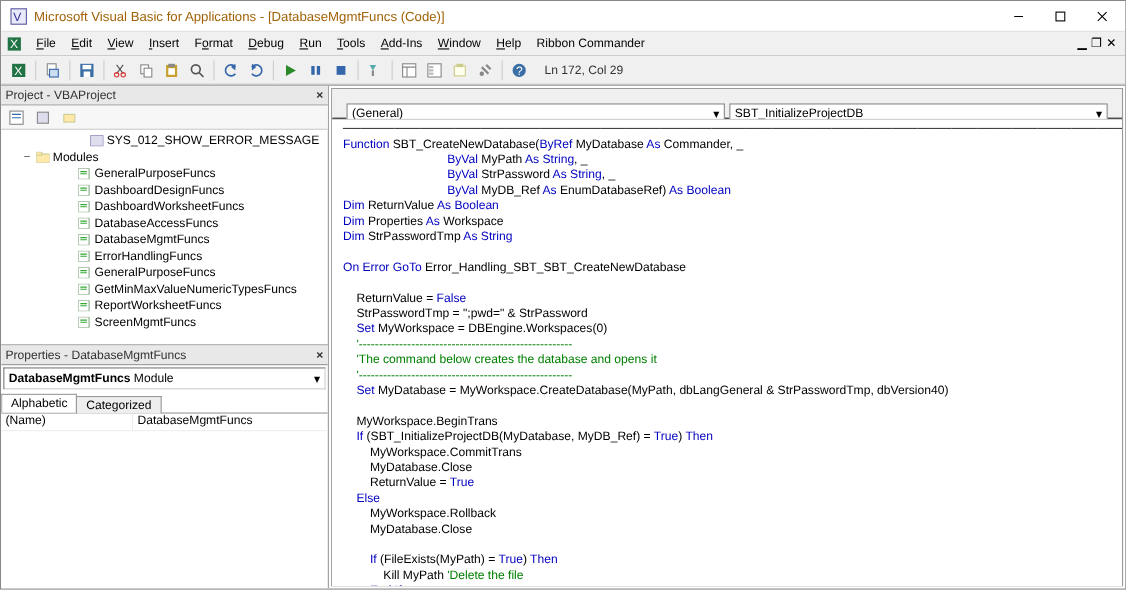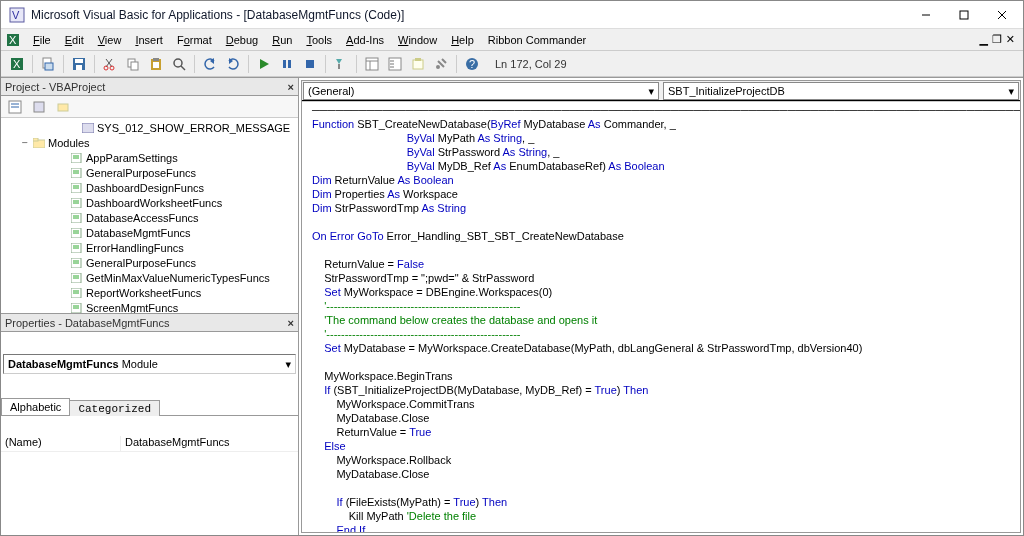--- a/index.html
+++ b/index.html
@@ -1,19 +1,19 @@
 <!DOCTYPE html>
 <html><head>
 <meta charset="utf-8">
 <style>
   * { box-sizing: border-box; margin: 0; padding: 0; font-family: "Segoe UI", Tahoma, sans-serif; font-size: 11px; }
   body { background: #fff; width: 1024px; height: 536px; overflow: hidden; border: 1px solid #888; display: flex; flex-direction: column; }
   .titlebar { height: 28px; background: #fff; display: flex; align-items: center; padding: 0 8px; border-bottom: 1px solid #ddd; }
   .titlebar .icon { width: 16px; height: 16px; margin-right: 6px; }
-  .titlebar .title { flex: 1; font-size: 12px; color: #0f172a; }
+  .titlebar .title { flex: 1; font-size: 12px; color: #a16207; }
   .titlecontrols { display: flex; gap: 12px; }
   .tc { width: 26px; height: 18px; display: flex; align-items: center; justify-content: center; }
   .menubar { height: 22px; display: flex; align-items: center; padding: 0 4px; gap: 2px; background: #f0f0f0; border-bottom: 1px solid #ccc; }
   .menuitem { padding: 2px 6px; color: #000; }
   .menuitem u { text-decoration: underline; }
   .mdi-ctl { margin-left: auto; display: flex; gap: 4px; padding-right: 4px;}
   .toolbar { height: 26px; display: flex; align-items: center; gap: 3px; padding: 2px 6px; background: #f0f0f0; border-bottom: 1px solid #ccc; }
   .tbtn { width: 20px; height: 20px; display: flex; align-items: center; justify-content: center; border: 1px solid transparent; }
   .tsep { width: 1px; height: 18px; background: #ccc; margin: 0 2px; }
   .status-pos { margin-left: 10px; color: #333; }
@@ -21,31 +21,31 @@
   .left { width: 298px; display: flex; flex-direction: column; border-right: 1px solid #999; background: #fff; }
   .pane-hdr { height: 18px; background: #e8e8e8; border-bottom: 1px solid #999; display: flex; align-items: center; padding: 0 4px; font-size: 11px; color: #333; }
   .pane-x { margin-left: auto; font-weight: bold; cursor: default; }
   .proj-tools { height: 22px; border-bottom: 1px solid #ccc; display: flex; align-items: center; gap: 4px; padding: 0 4px; background: #f7f7f7;}
   .tree { flex: 0 0 196px; overflow: auto; border-bottom: 1px solid #999; padding: 2px 0; }
   .tree-node { display: flex; align-items: center; height: 15px; padding-left: 4px; white-space: nowrap; }
   .tree-node .tw { width: 11px; text-align: center; color: #666; font-family: monospace; font-size: 10px;}
   .tree-node .ic { width: 14px; height: 12px; margin: 0 2px; display: inline-flex; align-items: center; justify-content: center; }
   .tree-node .lbl { color: #000; }
   .ind1 { padding-left: 18px; } .ind3 { padding-left: 50px; margin-left: 17px; }
-  .prop-pane { flex: 1; display: flex; flex-direction: column; overflow: hidden; gap: 20px;}
+  .prop-pane { flex: 1; display: flex; flex-direction: column; overflow: hidden;}
   .prop-combo { height: 20px; border: 1px inset #ccc; margin: 2px; display: flex; align-items: center; padding: 0 4px; background: #fff; justify-content: space-between; text-align: center;}
   .prop-tabs { height: 20px; display: flex; border-bottom: 1px solid #999; }
   .prop-tab { padding: 2px 8px; border: 1px solid #999; border-bottom: none; background: #fff; margin-right: -1px; margin-top: 2px;}
-  .prop-tab.inactive { background: #eee; margin-top: 4px; height: 16px; font-family: Liberation Mono, monospace;}
+  .prop-tab.inactive { background: #eee; margin-top: 4px; height: 16px;}
   .prop-grid { flex: 1; overflow: auto; }
   .prop-row { display: flex; height: 16px; border-bottom: 1px solid #eee; }
   .prop-row .k { width: 120px; padding-left: 4px; border-right: 1px solid #eee; }
   .prop-row .v { flex: 1; padding-left: 4px; }
   .right { flex: 1; display: flex; flex-direction: column; overflow: hidden; border: 1px solid #999; margin: 2px;}
-  .combos { height: 20px; display: flex; gap: 4px; padding: 1px; background: #f0f0f0; border-bottom: 1px solid #000000; }
+  .combos { height: 20px; display: flex; gap: 4px; padding: 13px; background: #f0f0f0; border-bottom: 1px solid #000000; }
   .combo { flex: 1; border: 1px solid #888; background: #fff; height: 18px; display: flex; align-items: center; padding: 0 4px; justify-content: space-between;}
   .code { flex: 1; overflow: auto; padding: 2px 0 2px 10px; background: #fff; font-family: Consolas, "Courier New", monospace; font-size: 11px; line-height: 13px; white-space: pre; color: #000; border-top: 1px solid #ccc;}
   .kw { color: #0000C0; } .cm { color: #008000; }
   .hr-line { color: #000; }
   svg { display: block; }
 </style>
 </head>
 <body>
 
 <div class="titlebar">
@@ -274,30 +274,20 @@
           <span class="lbl">Modules</span>
         </div>
       <div class="tree-node ind3">
           <span class="ic">
             <svg width="12" height="10">
               <rect width="10" height="10" fill="#fff" stroke="#8a8"></rect>
               <line x1="2" y1="3" x2="8" y2="3" stroke="#3a3"></line>
               <line x1="2" y1="5" x2="8" y2="5" stroke="#3a3"></line>
             </svg>
           </span>
-          <span class="lbl">AppParamSettings</span>
-        </div>
-      <div class="tree-node ind3">
-          <span class="ic">
-            <svg width="12" height="10">
-              <rect width="10" height="10" fill="#fff" stroke="#8a8"></rect>
-              <line x1="2" y1="3" x2="8" y2="3" stroke="#3a3"></line>
-              <line x1="2" y1="5" x2="8" y2="5" stroke="#3a3"></line>
-            </svg>
-          </span>
           <span class="lbl">GeneralPurposeFuncs</span>
         </div>
       <div class="tree-node ind3">
           <span class="ic">
             <svg width="12" height="10">
               <rect width="10" height="10" fill="#fff" stroke="#8a8"></rect>
               <line x1="2" y1="3" x2="8" y2="3" stroke="#3a3"></line>
               <line x1="2" y1="5" x2="8" y2="5" stroke="#3a3"></line>
             </svg>
           </span>

